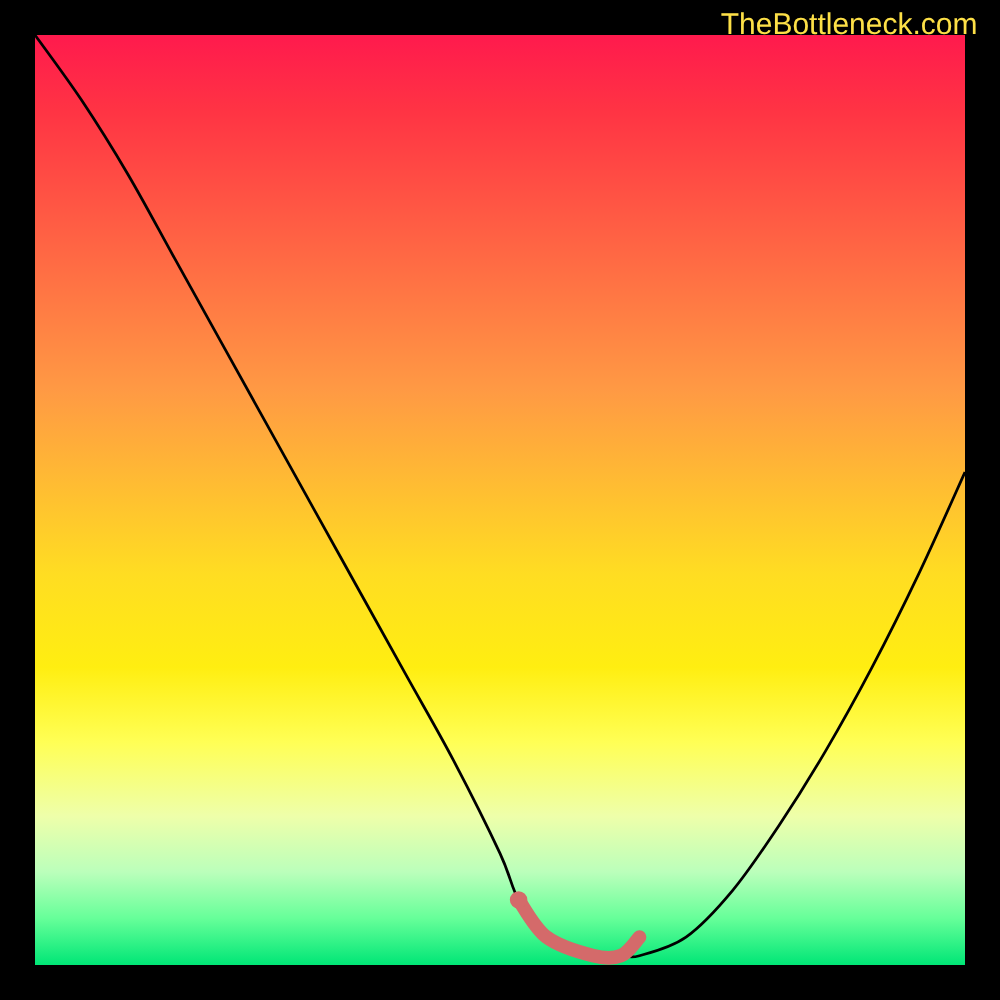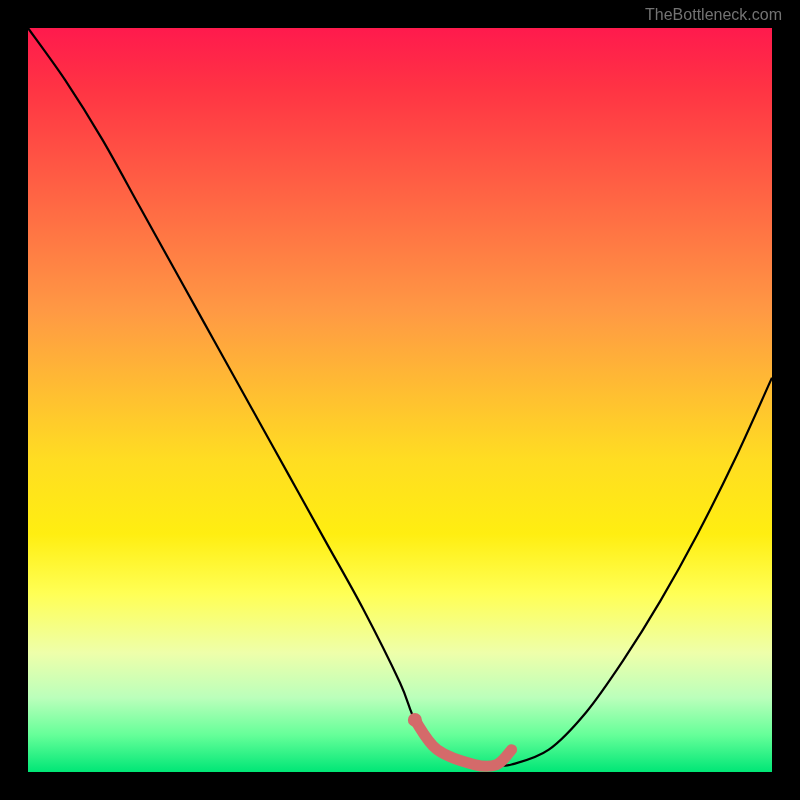--- a/index.html
+++ b/index.html
@@ -8,22 +8,22 @@
     height: 800px;
     background: #000;
     font-family: Arial, sans-serif;
     position: relative;
     overflow: hidden;
   }
   .watermark {
     position: absolute;
     top: 6px;
     right: 18px;
-    color: #737373;
-    font-size: 16px;
+    color: #fde047;
+    font-size: 24px;
     font-weight: 500;
     z-index: 10;
   }
   .plot-area {
     position: absolute;
     left: 28px;
     top: 28px;
     width: 744px;
     height: 744px;
     background: linear-gradient(to bottom,

